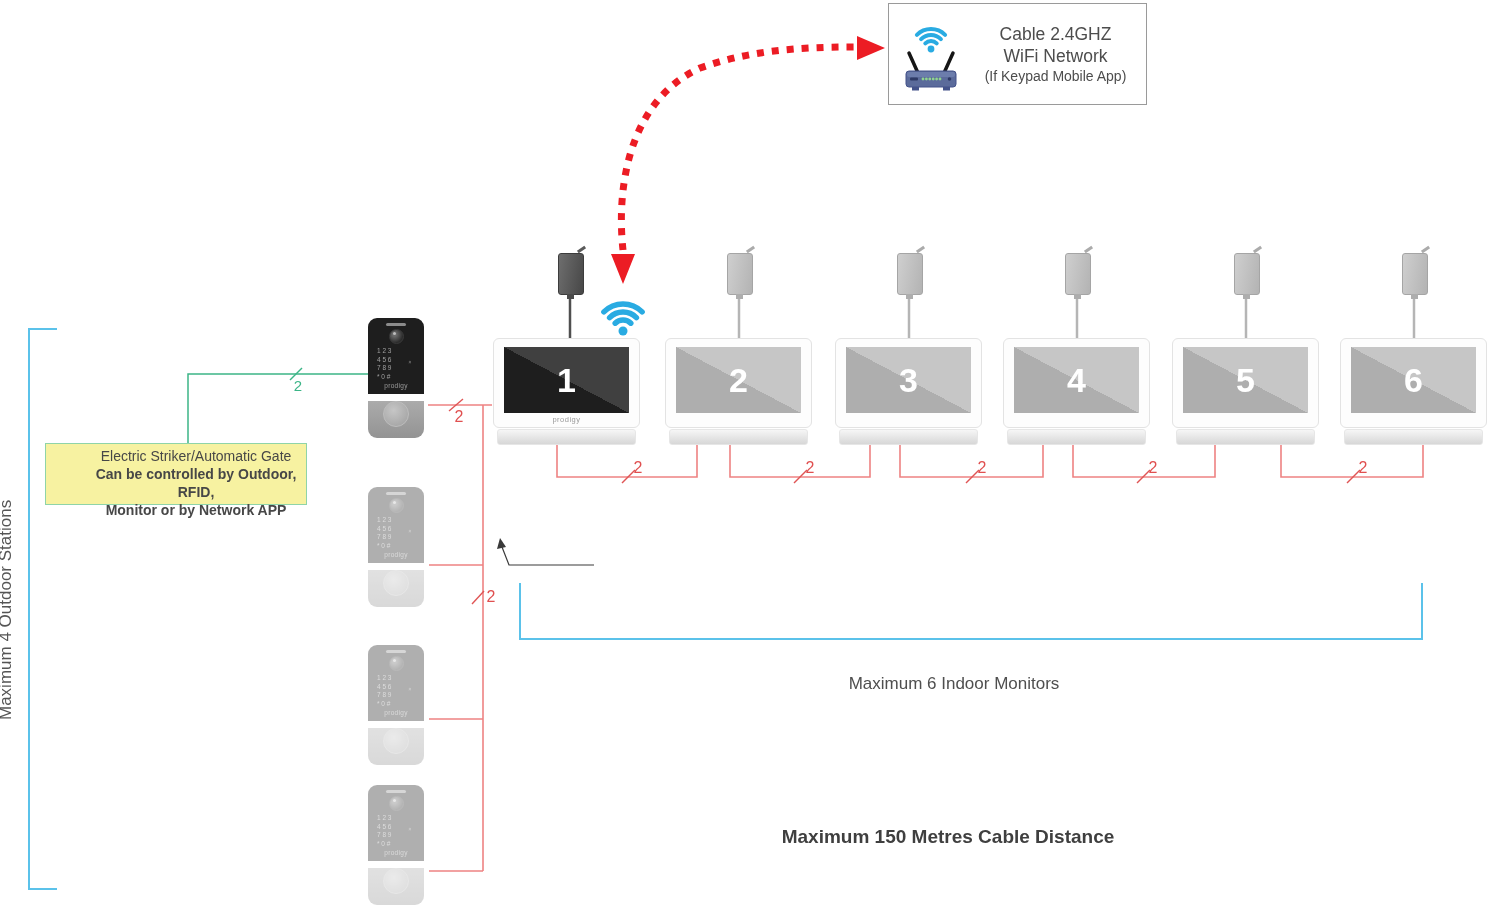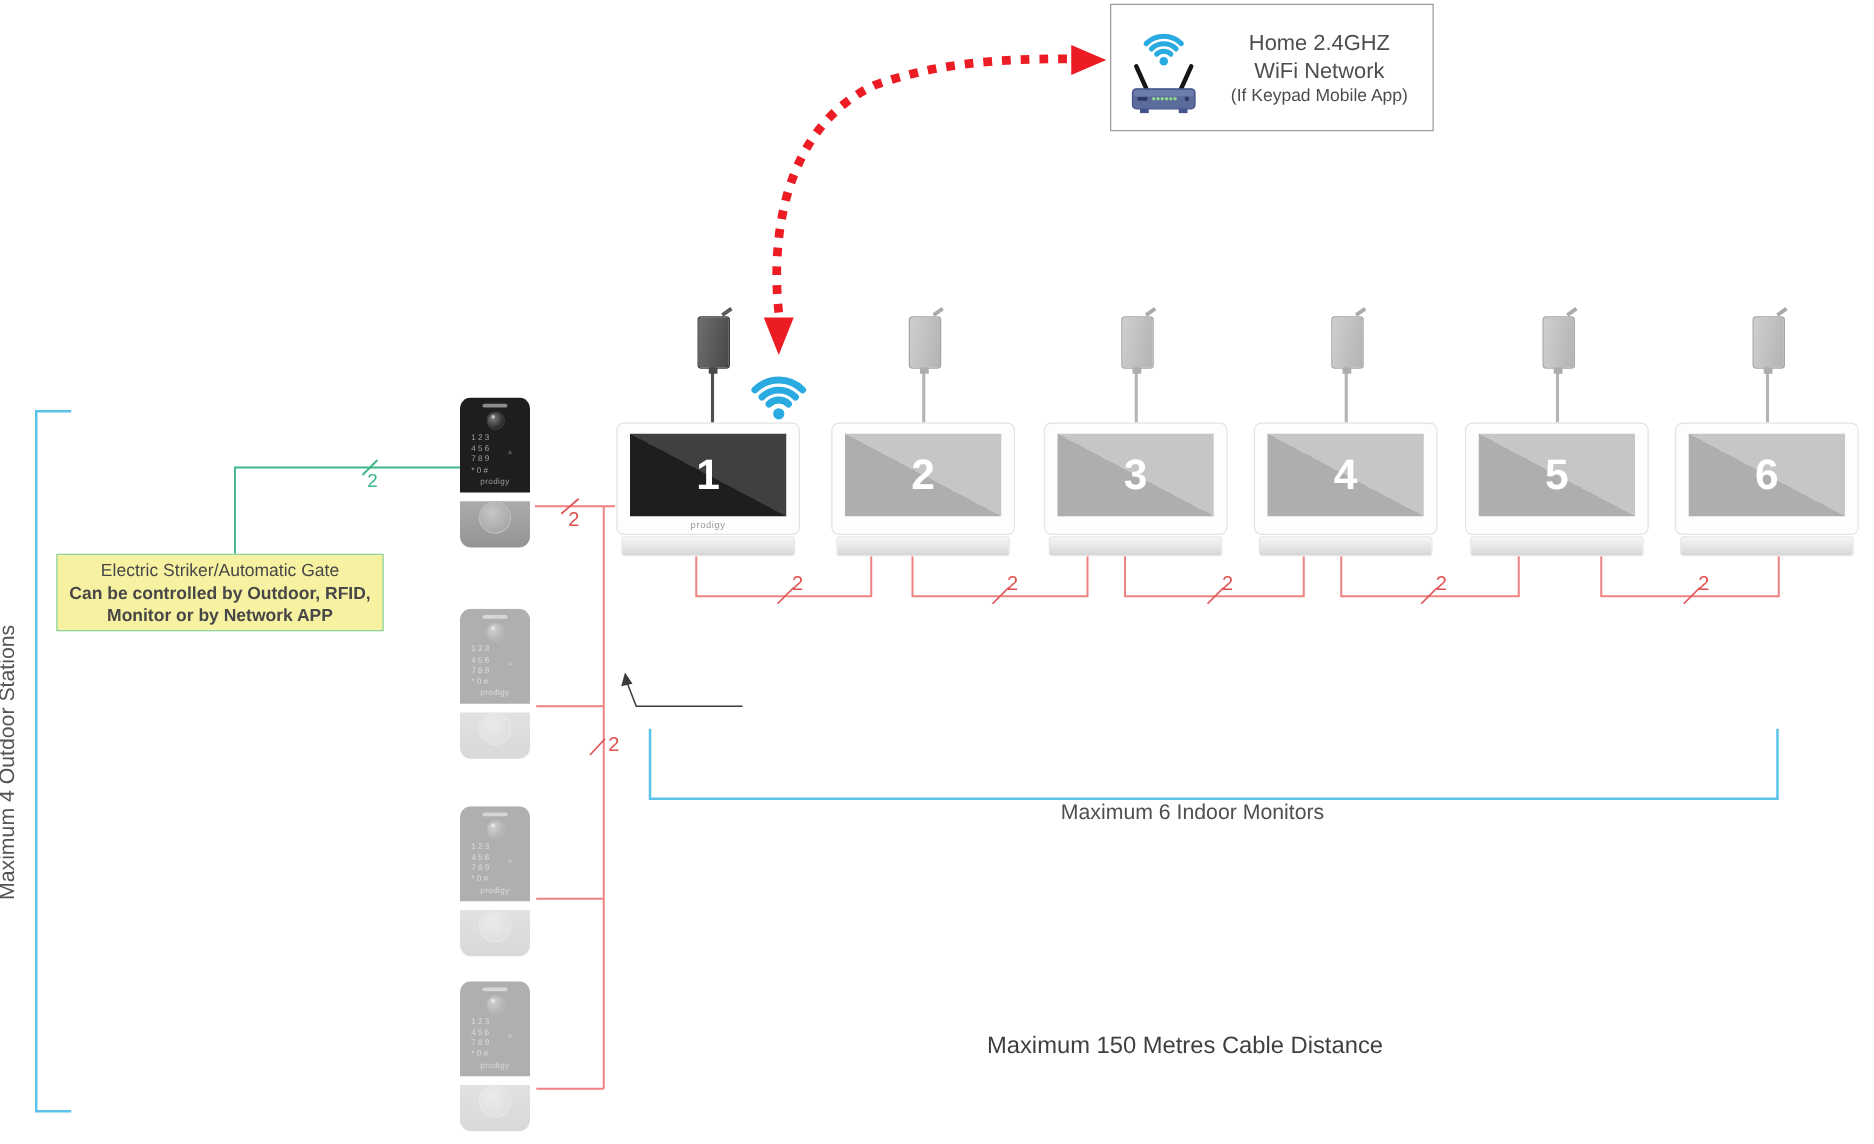--- a/index.html
+++ b/index.html
@@ -53,31 +53,31 @@
   .st-keys .krow{display:flex;justify-content:space-between;font-size:6.5px;line-height:8.5px;color:#a0a0a0;}
   .rfid-wave{position:absolute;right:5px;top:12px;font-size:6px;color:#8d8d8d;transform:rotate(-90deg);}
   .st-brand{text-align:center;font-size:6.5px;color:#9c9c9c;margin-top:1px;letter-spacing:.3px;}
   .st-lower{height:44px;background:linear-gradient(#ababab,#8f8f8f);}
   .st-btn{width:26px;height:26px;border-radius:50%;margin:7px auto 0 auto;
     background:radial-gradient(circle at 40% 35%,#c6c6c6,#9e9e9e);border:1px solid #bdbdbd;box-sizing:border-box;}
 
   
   .note-box{position:absolute;left:45px;top:443px;width:262px;height:62px;background:#f7f2a1;
     border:1px solid #8fd4a8;box-sizing:border-box;text-align:center;color:#474747;
-    font-size:14px;line-height:18px;padding-top:3px;z-index:3;}
+    font-size:14px;line-height:18px;padding-top:3px;z-index:3;padding-left:40px;}
   .note-box .bold{font-weight:700;}
 
   
   .wire-num{position:absolute;transform:translate(-50%,-50%);color:#e05050;font-size:16px;z-index:3;}
   .wire-num.green{color:#3cb587;font-size:15px;}
   .wire-note{position:absolute;left:598px;top:553px;font-size:15px;color:#4f4f4f;z-index:3;}
-  .indoor-label{position:absolute;left:754px;top:640px;width:400px;text-align:center;
+  .indoor-label{position:absolute;left:754px;top:674px;width:400px;text-align:center;
     font-size:17px;color:#4f4f4f;z-index:3;}
   .cable-label{position:absolute;left:748px;top:826px;width:400px;text-align:center;
-    font-size:19px;font-weight:400;color:#3f3f3f;z-index:3;}
+    font-size:19px;font-weight:700;color:#3f3f3f;z-index:3;}
   .outdoor-label{position:absolute;left:-4px;top:380px;height:460px;display:flex;align-items:center;
     justify-content:center;writing-mode:vertical-rl;transform:rotate(180deg);
     font-size:17px;color:#555;z-index:3;}
 </style>
 </head>
 <body>
 
 <div id="canvas">
 
   <svg id="wires" width="1499" height="915" viewBox="0 0 1499 915">
@@ -162,21 +162,21 @@
             <circle cx="37.2" cy="64" r="1.4"></circle>
           <circle cx="40.6" cy="64" r="1.4"></circle>
             <circle cx="44" cy="64" r="1.4"></circle>
         </g>
         <circle cx="53.5" cy="64" r="1.8" fill="#2e3a66"></circle>
         <rect x="16" y="72" width="7" height="3.5" fill="#44538a"></rect>
         <rect x="47" y="72" width="7" height="3.5" fill="#44538a"></rect>
       </svg>
     </div>
     <div class="wifi-box-text">
-      <div class="t1">Home 2.4GHZ</div>
+      <div class="t1">Cable 2.4GHZ</div>
       <div class="t1">WiFi Network</div>
       <div class="t2">(If Keypad Mobile App)</div>
     </div>
   </div>
 
   <div class="adapter dark" style="left:558px"></div>
   <div class="adapter lite" style="left:727px"></div>
   <div class="adapter lite" style="left:897px"></div>
   <div class="adapter lite" style="left:1065px"></div>
   <div class="adapter lite" style="left:1234px"></div>

